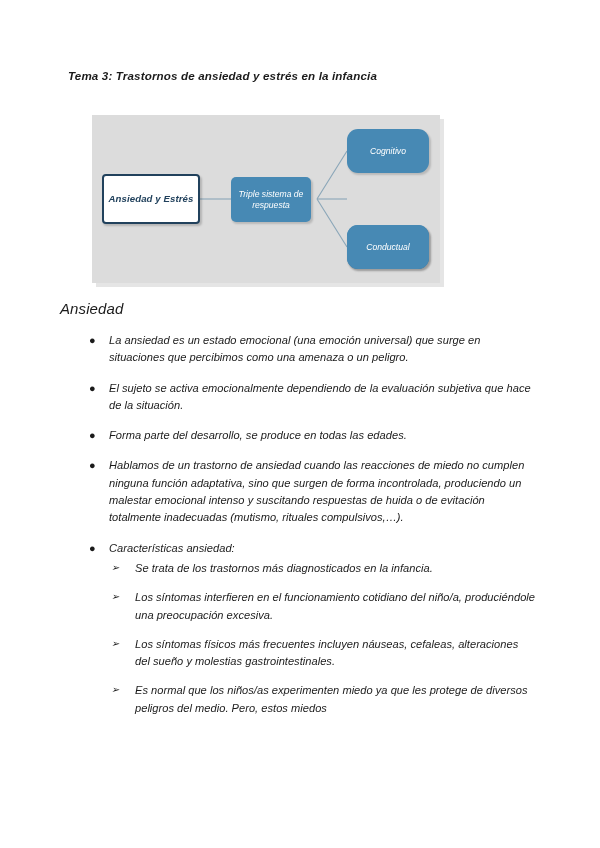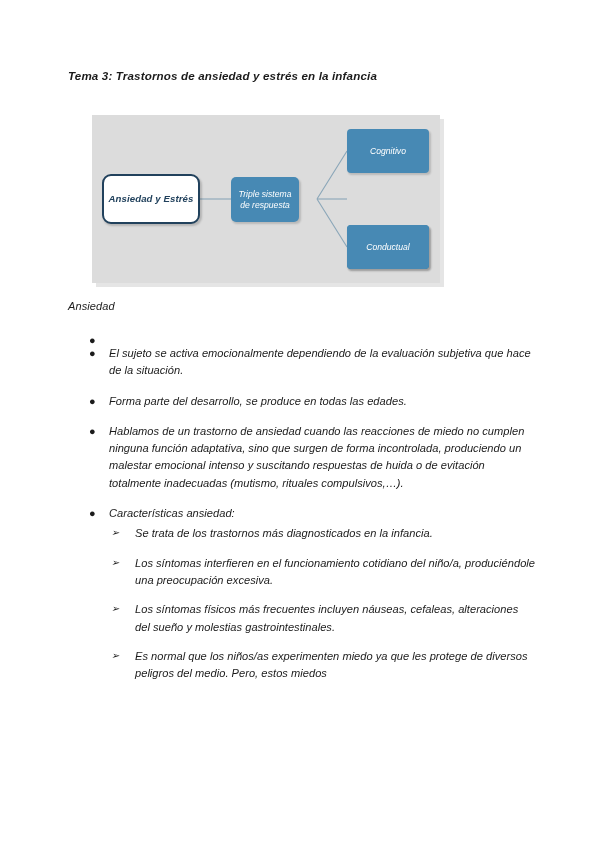--- a/index.html
+++ b/index.html
@@ -83,61 +83,61 @@
     line-height: 1.18;
   }
 
   .node-root {
     left: 10px;
     top: 59px;
     width: 98px;
     height: 50px;
     background: #ffffff;
     border: 2px solid #21415c;
-    border-radius: 9px;
+    border-radius: 4px;
     color: #21415c;
     font-weight: bold;
     font-size: 9.6px;
     letter-spacing: 0.1px;
     box-shadow: 1.5px 2px 2px rgba(0,0,0,0.18);
   }
 
   .node-mid {
     left: 139px;
     top: 62px;
-    width: 68px;
+    width: 80px;
     height: 45px;
     background: #4789b4;
     border-radius: 5px;
     color: #ffffff;
     font-size: 8.6px;
     padding: 0 4px;
     box-shadow: 1.5px 2px 2px rgba(0,0,0,0.16);
   }
 
   .node-leaf {
     left: 255px;
     width: 82px;
     height: 44px;
     background: #4789b4;
-    border-radius: 4px;
+    border-radius: 11px;
     color: #ffffff;
     font-size: 8.6px;
     box-shadow: 1.5px 2px 2px rgba(0,0,0,0.16);
   }
   .leaf-0 { top: 14px; }
   .leaf-1 { top: 62px; margin-top: 48px; }
   .leaf-2 { top: 110px; }
 
   
   .section-heading {
     position: absolute;
-    left: 68px;
+    left: 60px;
     width: 470px;
-    font-size: 11px;
+    font-size: 15px;
     color: #1b1b1b;
     letter-spacing: 0.1px;
   }
 
   .bullet-list {
     position: absolute;
     left: 68px;
     width: 468px;
     margin: 0;
     padding: 0;
@@ -216,20 +216,21 @@
 
     </div>
   </div>
 
   <div class="section-heading" style="top:300px;">Ansiedad</div>
 
   <ul class="bullet-list" style="top:332px;">
 
     <li class="bullet">
       <span class="marker">●</span>
+      <span>La ansiedad es un estado emocional (una emoción universal) que surge en situaciones que percibimos como una amenaza o un peligro.</span>
     </li>
 
     <li class="bullet">
       <span class="marker">●</span>
       <span>El sujeto se activa emocionalmente dependiendo de la evaluación subjetiva que hace de la situación.</span>
     </li>
 
     <li class="bullet">
       <span class="marker">●</span>
       <span>Forma parte del desarrollo, se produce en todas las edades.</span>

